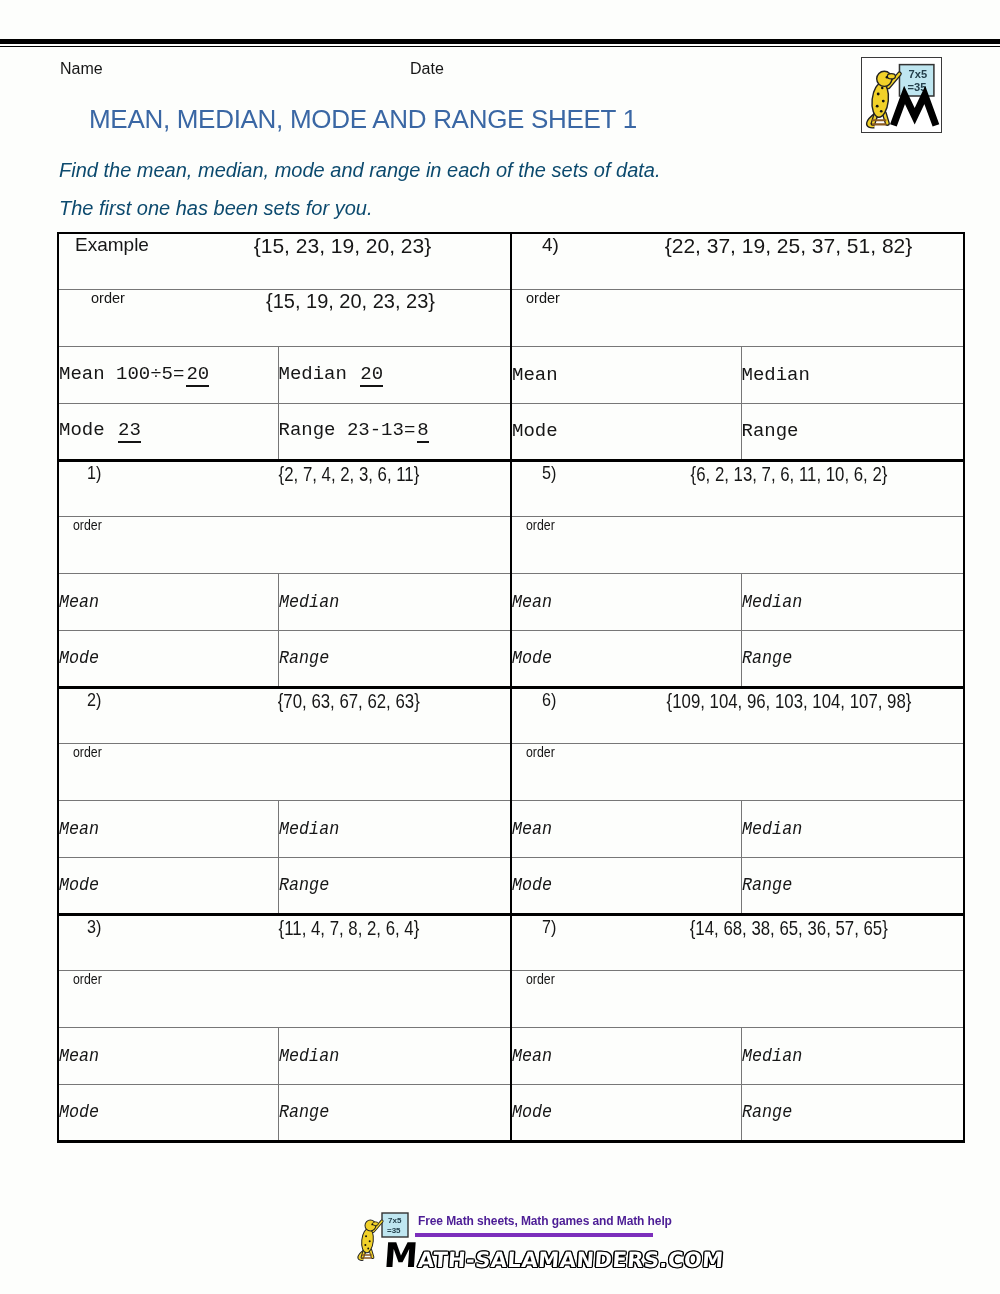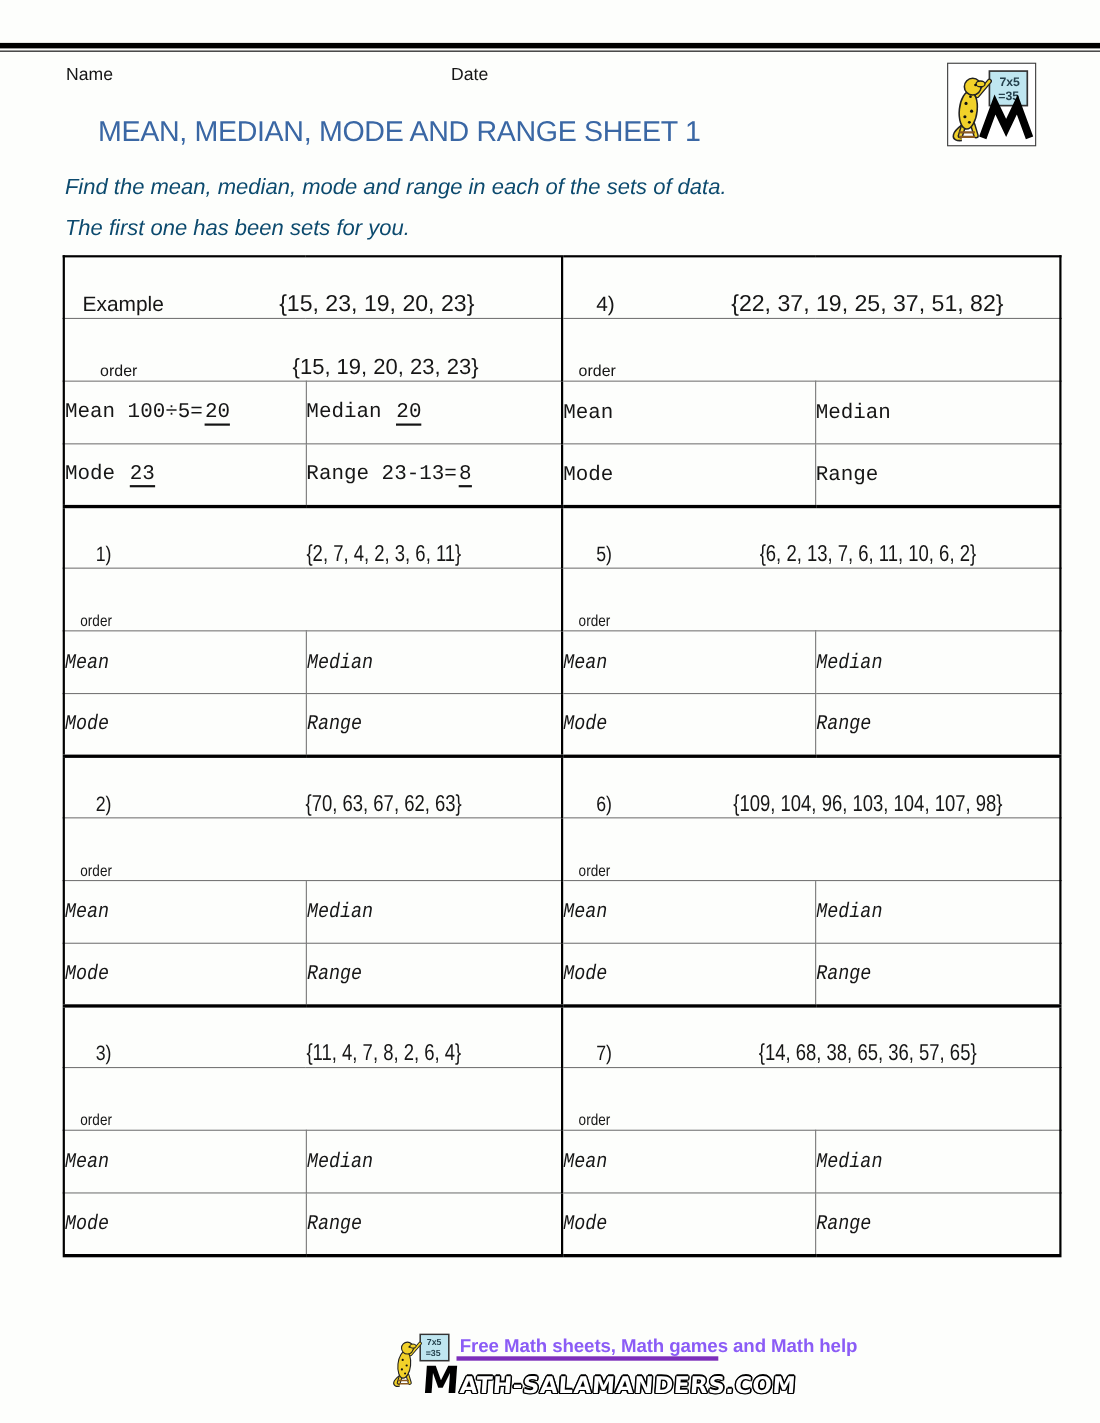--- a/index.html
+++ b/index.html
@@ -26,21 +26,21 @@
 
   
   table.sheet{position:absolute;left:57px;top:232px;width:906px;height:908px;
               border-collapse:collapse;table-layout:fixed;
               border:2.5px solid #000;}
   table.sheet td{border:1px solid #777;padding:0;vertical-align:middle;overflow:hidden;}
   table.sheet tr{height:56.75px;}
   tr.bsep td{border-bottom:3px solid #000;}
   td.mid{border-left:2.5px solid #000 !important;}
 
-  .sflex{display:flex;align-items:flex-end;height:100%;width:100%;}
+  .sflex{display:flex;align-items:flex-start;height:100%;width:100%;}
   .qlabel{flex:0 0 100px;padding-left:16px;font-size:19px;}
   .rh .qlabel{flex:0 0 72px;padding-left:30px;}
   .smid{flex:1;text-align:center;}
   .qset{font-size:21px;white-space:nowrap;}
 
   .olab{flex:0 0 100px;padding-left:14px;font-size:14.5px;}
   .olab.exo{padding-left:32px;}
   .rh .olab{flex:0 0 72px;padding-left:14px;}
   .oval{font-size:20px;}
 
@@ -52,22 +52,22 @@
   tbody.nar .qset{display:inline-block;transform:scaleX(0.8);}
   tbody.nar .qlabel{padding-left:28px;}
   tbody.nar .rh .qlabel{padding-left:30px;}
   tbody.nar .qlabel,tbody.nar .olab{display:flex;align-items:center;}
   tbody.nar .qlabel span, tbody.nar .olab span{display:inline-block;transform:scaleX(0.85);transform-origin:0 50%;}
   tbody.nar td.stat .lab{font-style:italic;display:inline-block;transform:scaleX(0.88);transform-origin:0 50%;}
 
   
   .footer{position:absolute;left:356px;top:1210px;width:330px;height:66px;}
   .flogo{position:absolute;left:0;top:2px;width:56px;height:52px;}
-  .tagline{position:absolute;left:62px;top:4px;font-size:17px;font-weight:bold;
-           letter-spacing:-0.1px;white-space:nowrap;color:#8b5cf6;}
+  .tagline{position:absolute;left:62px;top:4px;font-size:12px;font-weight:bold;
+           letter-spacing:-0.1px;white-space:nowrap;color:#4c1d95;}
   .prule{position:absolute;left:59px;top:23px;width:238px;height:4px;background:#7C2FBB;}
   .brand{position:absolute;left:28px;top:25px;display:inline-block;
          font-family:"DejaVu Sans",sans-serif;font-weight:bold;font-size:21px;
          letter-spacing:0.5px;color:#fff;transform:skewX(-4deg);white-space:nowrap;
          text-shadow:1.4px 0 0 #000,-1.4px 0 0 #000,0 1.4px 0 #000,0 -1.4px 0 #000,
                      1px 1px 0 #000,-1px -1px 0 #000,1px -1px 0 #000,-1px 1px 0 #000;}
   .brand::first-letter{color:#000;text-shadow:none;font-size:34px;font-weight:900;}
 </style>
 </head>
 <body>

